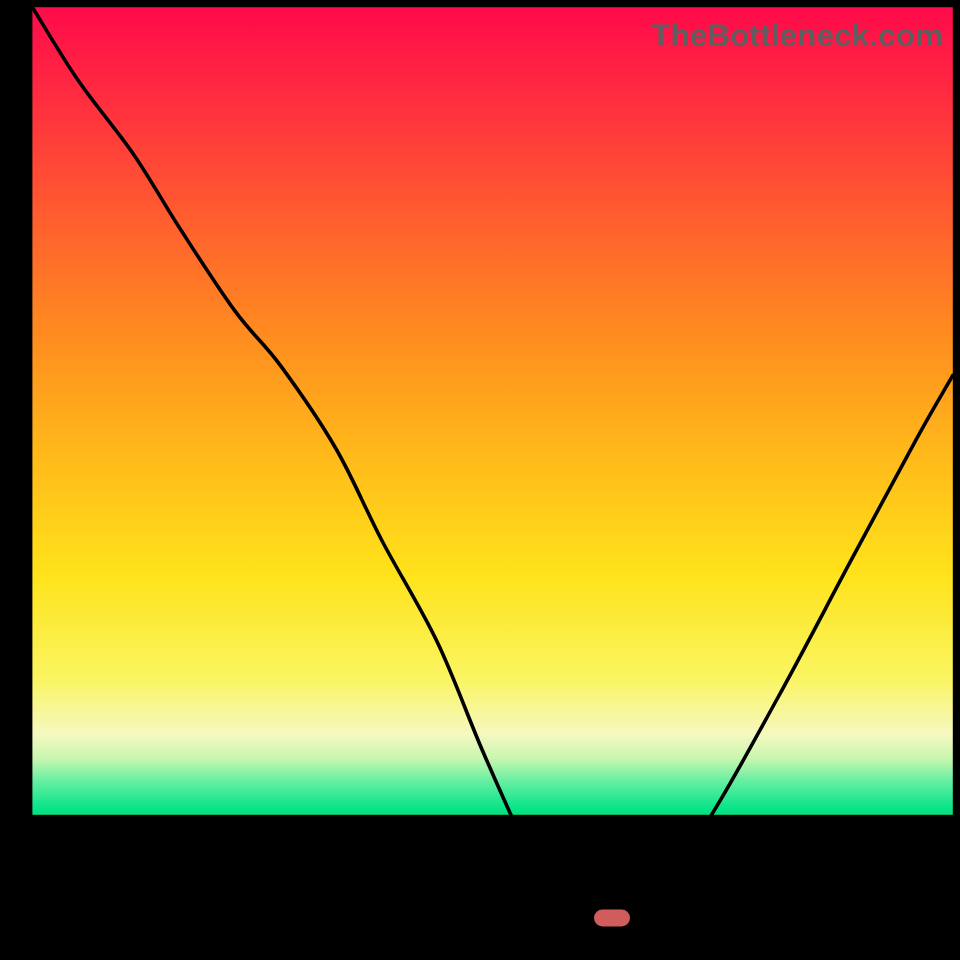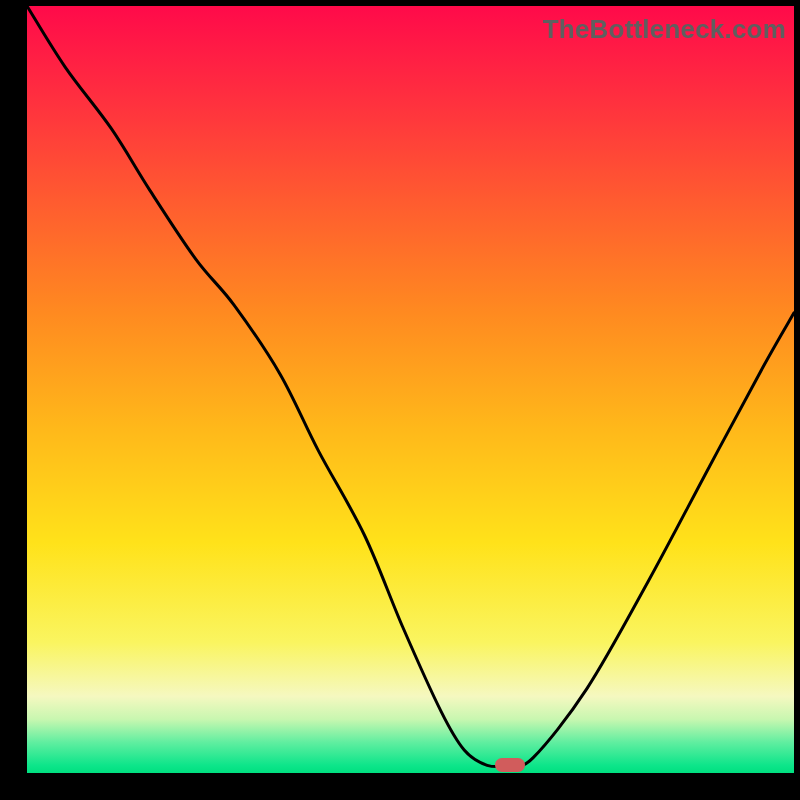--- a/index.html
+++ b/index.html
@@ -3,21 +3,21 @@
 <meta charset="utf-8">
 <style>
   * { margin: 0; padding: 0; box-sizing: border-box; }
   html, body { width: 800px; height: 800px; overflow: hidden; background: #000; }
   .container { position: relative; width: 800px; height: 800px; background: #000; }
   .plot-area {
     position: absolute;
     left: 27px;
     top: 6px;
     width: 767px;
-    height: 767px;
+    height: 673px;
     background: linear-gradient(to bottom,
       #ff0a4a 0%,
       #ff2f3f 12%,
       #ff5a30 25%,
       #ff8a20 40%,
       #ffb81a 55%,
       #ffe21a 70%,
       #faf560 83%,
       #f5f8c0 90%,
       #c8f7b0 93%,

